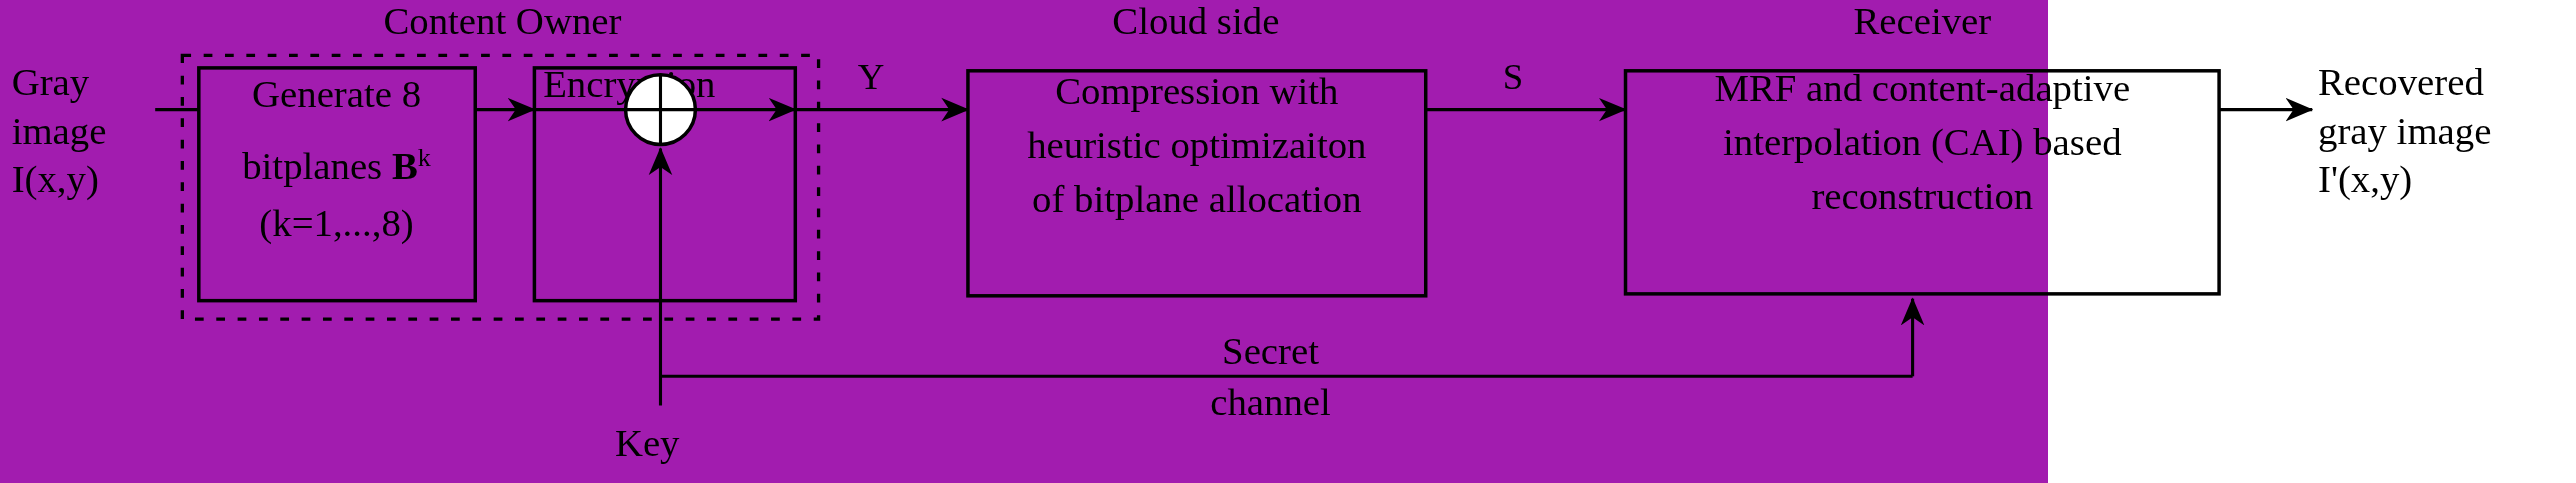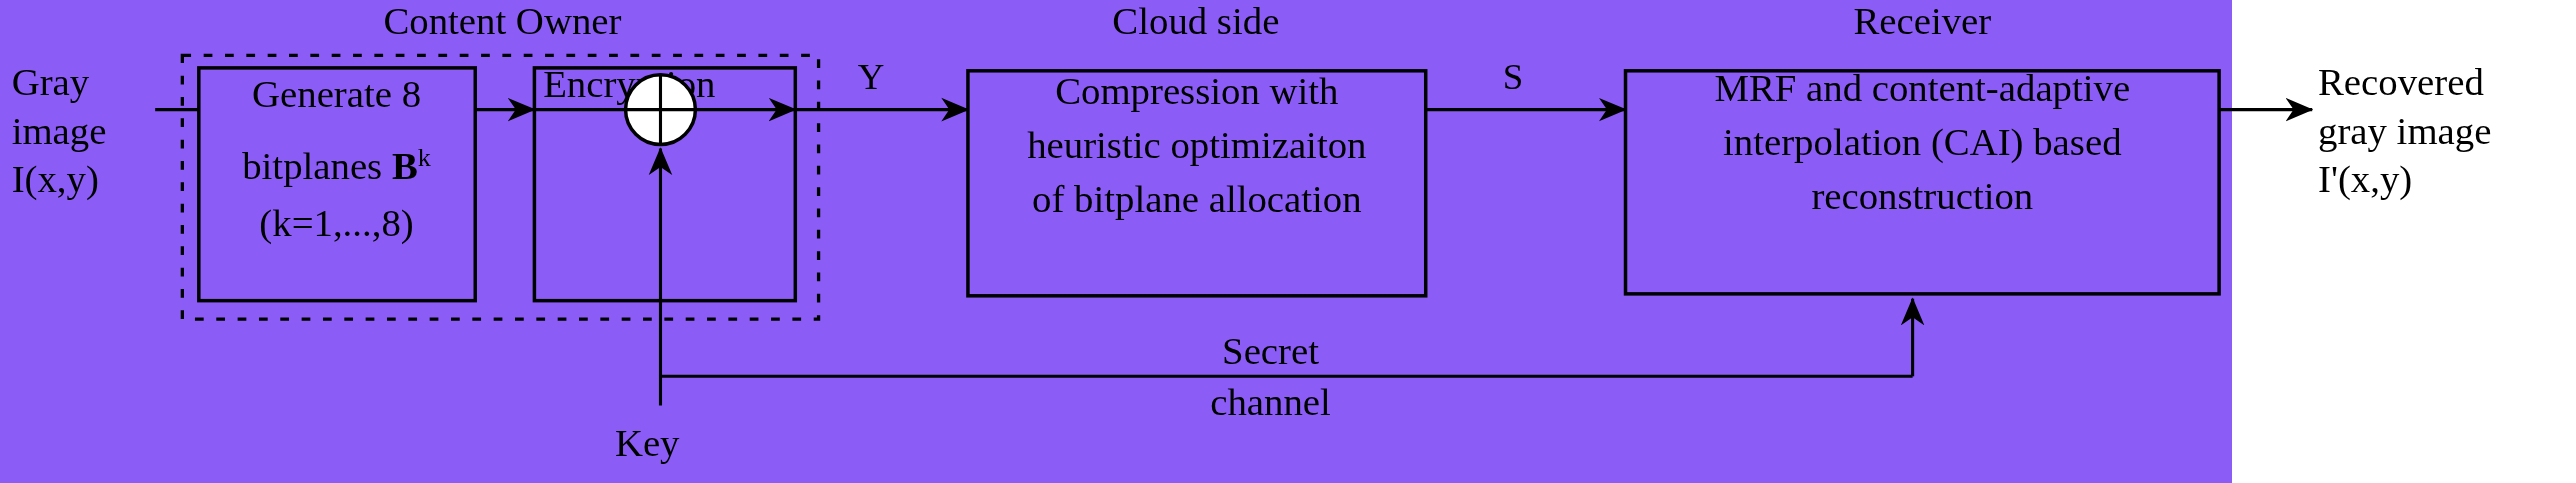--- a/index.html
+++ b/index.html
@@ -8,23 +8,23 @@
     background: #ffffff;
   }
   body {
     width: 2576px;
     height: 483px;
     overflow: hidden;
     font-family: "Liberation Serif", "DejaVu Serif", serif;
   }
   #diagram-root {
     position: relative;
-    width: 2232px;
+    width: 2048px;
     height: 483px;
-    background: #8b5cf6;
+    background: #a21caf;
   }
   svg.diagram {
     display: block;
     width: 2576px;
     height: 483px;
   }
   text {
     font-family: "Liberation Serif", "DejaVu Serif", serif;
     fill: #000000;
   }

